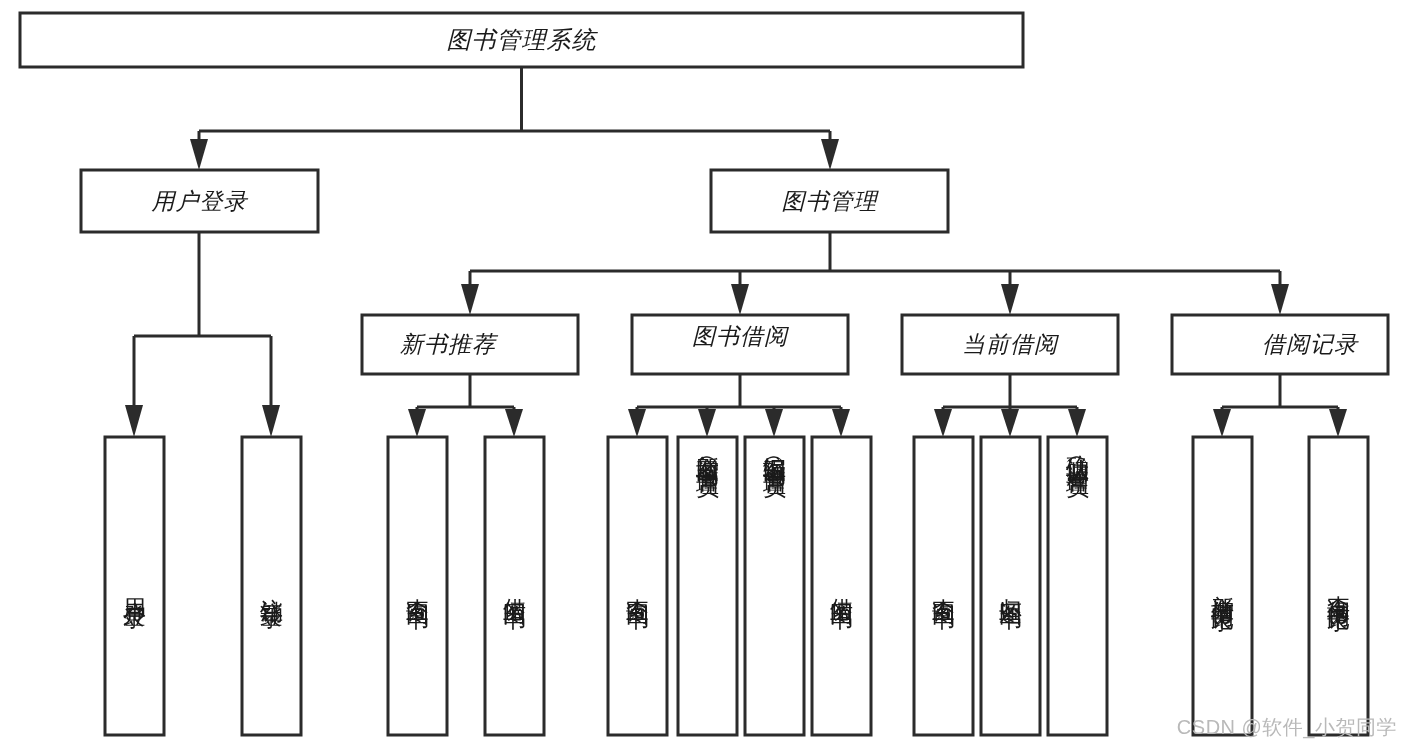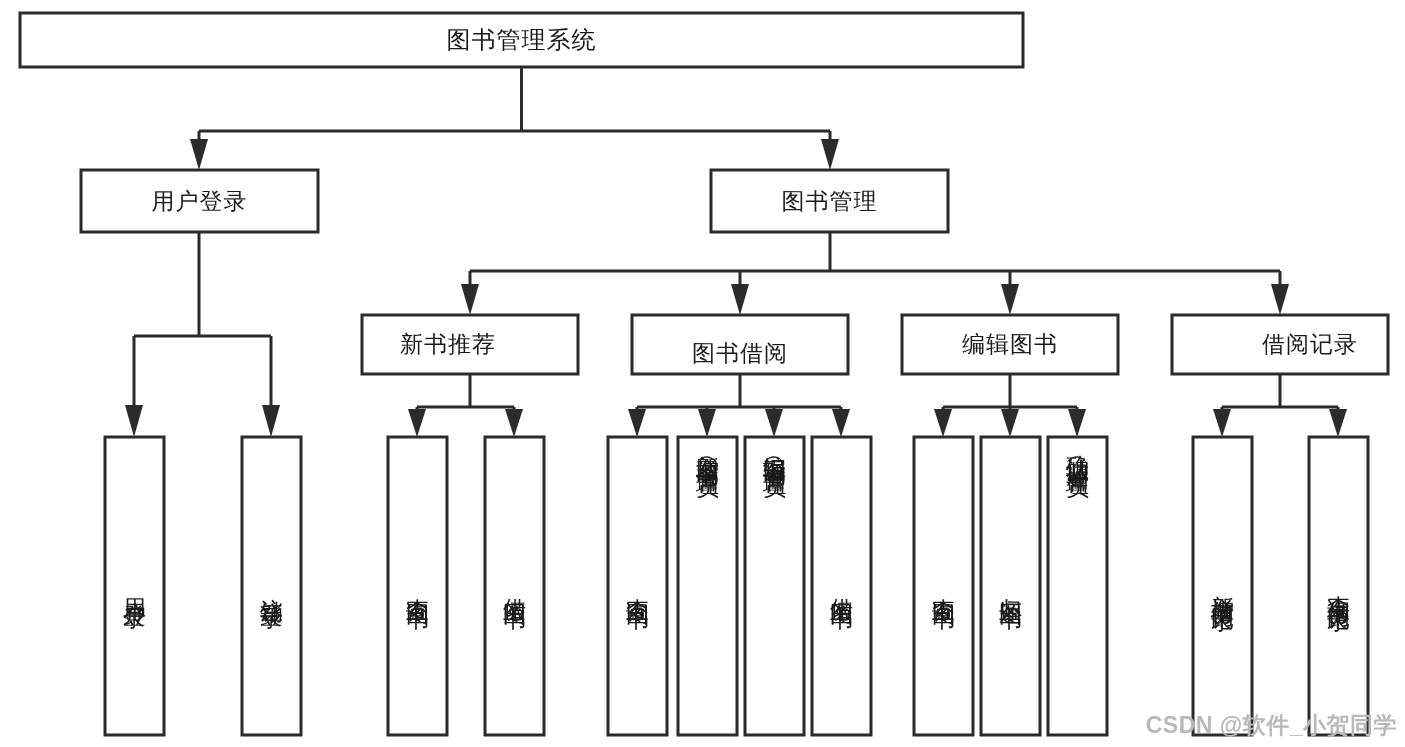--- a/index.html
+++ b/index.html
@@ -54,41 +54,41 @@
     color: #1a1a1a;
     letter-spacing: 3px;
     white-space: nowrap;
   }
   .htext-wrap {
     position: absolute;
     display: flex;
     align-items: center;
     justify-content: center;
     pointer-events: none;
+    font-style: italic;
   }
   .htext {
     font-family: "Liberation Sans", "DejaVu Sans", sans-serif;
     font-size: 23px;
     color: #1a1a1a;
     letter-spacing: 1px;
     white-space: nowrap;
   }
   .htext.title {
     font-size: 24px;
   }
   #watermark {
     position: absolute;
     right: 8px;
     bottom: 6px;
     font-family: "Liberation Sans", "DejaVu Sans", sans-serif;
-    font-size: 23px;
+    font-size: 20px;
     color: #b9b9b9;
     letter-spacing: 0.5px;
     white-space: nowrap;
-    font-weight: bold;
   }
 </style>
 </head>
 <body>
 
 <svg id="diagram" viewBox="0 0 1405 747">
 
   <rect class="node-rect" x="20" y="13" width="1003" height="54"></rect>
 
   <path class="connector" d="M 521.5 67 L 521.5 131"></path>
@@ -181,25 +181,25 @@
 <div class="htext-wrap" style="left:81px; top:170px; width:237px; height:62px;">
   <span class="htext">用户登录</span>
 </div>
 <div class="htext-wrap" style="left:711px; top:170px; width:237px; height:62px;">
   <span class="htext">图书管理</span>
 </div>
 
 <div class="htext-wrap" style="left:362px; top:315px; width:172px; height:59px;">
   <span class="htext">新书推荐</span>
 </div>
-<div class="htext-wrap" style="left:632px; top:332px; width:216px; height:42px;justify-content:center;">
+<div class="htext-wrap" style="left:632px; top:315px; width:216px; height:42px;justify-content:center;">
   <span class="htext">图书借阅</span>
 </div>
 <div class="htext-wrap" style="left:902px; top:315px; width:216px; height:59px;">
-  <span class="htext">编辑图书</span>
+  <span class="htext">当前借阅</span>
 </div>
 <div class="htext-wrap" style="left:1172px; top:315px; width:216px; height:59px;margin-left:30px;">
   <span class="htext">借阅记录</span>
 </div>
 
 <div class="vtext-wrap" style="left:105px; top:437px; width:59px; height:298px;">
   <span class="vtext">用户登录</span>
 </div>
 <div class="vtext-wrap" style="left:242px; top:437px; width:59px; height:298px;">
   <span class="vtext">注销登录</span>

